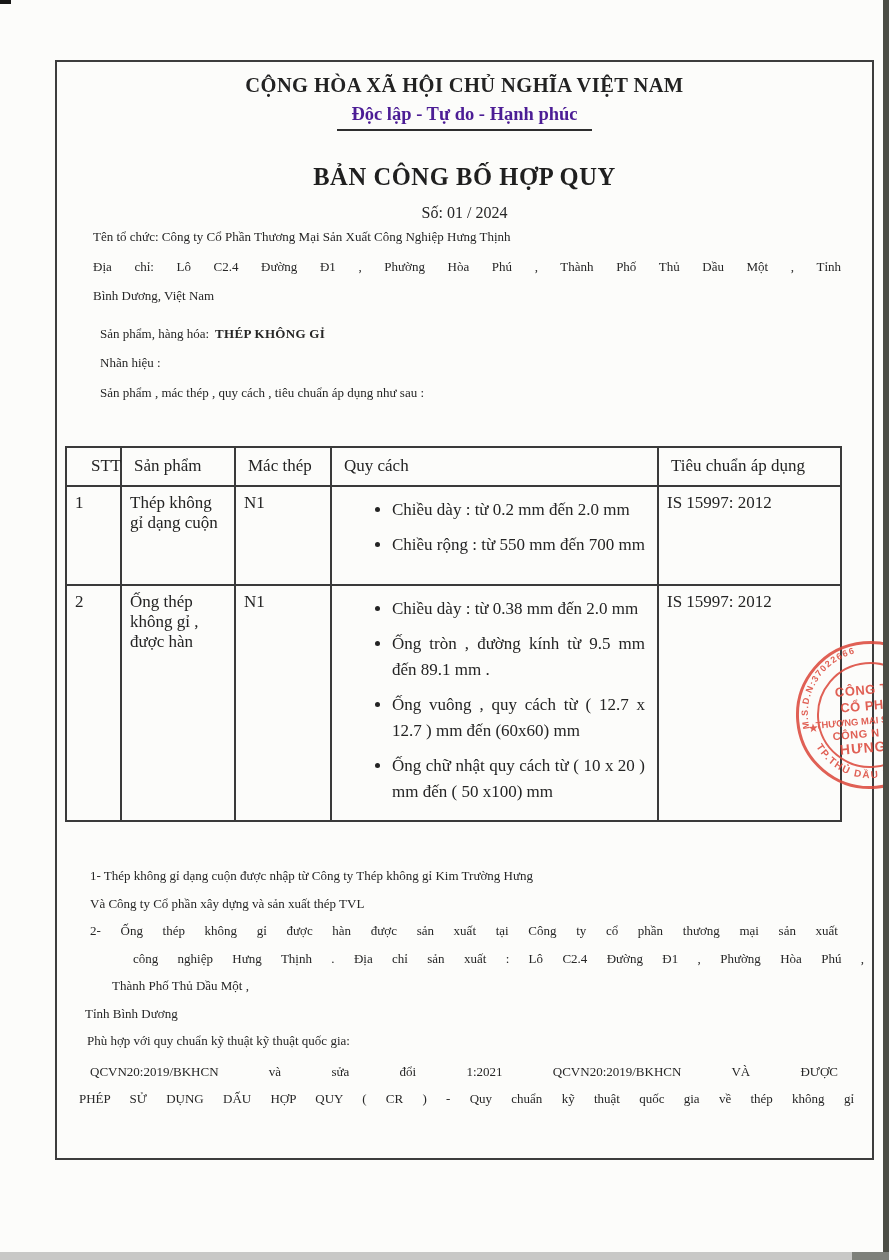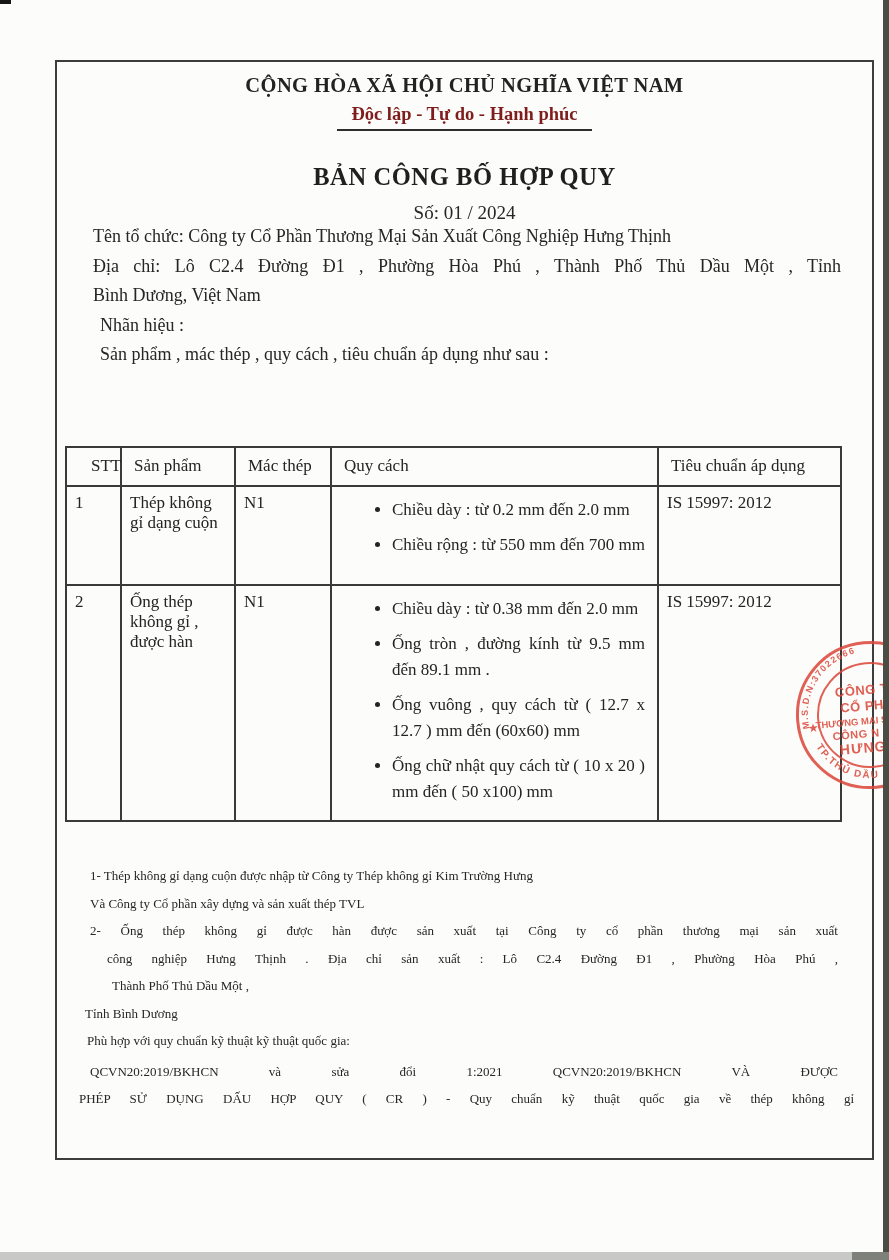--- a/index.html
+++ b/index.html
@@ -19,28 +19,28 @@
   .page{
     position:absolute;left:55px;top:60px;width:819px;height:1100px;
     border:2px solid #3d3d3d;box-sizing:border-box;background:transparent;
   }
 
   
   .doc-header{text-align:center;padding-top:11px;}
   .motto1{font-size:20.5px;font-weight:bold;letter-spacing:.4px;line-height:25px;color:#222;}
   .motto2-wrap{margin-top:4px;line-height:24px;}
   .motto2{
-    display:inline-block;font-size:18.5px;font-weight:bold;color:#7f1d1d;
+    display:inline-block;font-size:18.5px;font-weight:bold;color:#4c1d95;
     padding:0 14px 3px 14px;border-bottom:2.5px solid #2e2e2e;
   }
   .doc-title{margin-top:33px;font-size:24.5px;font-weight:bold;letter-spacing:.6px;line-height:26px;color:#1f1f1f;text-align:center;}
-  .doc-number{margin-top:11px;font-size:19px;line-height:24px;}
-
-  
-  .info{position:absolute;left:36px;top:160px;width:748px;font-size:18px;line-height:29.5px;}
+  .doc-number{margin-top:11px;font-size:16px;line-height:24px;}
+
+  
+  .info{position:absolute;left:36px;top:160px;width:748px;font-size:13px;line-height:29.5px;}
   .just-stretch{text-align:justify;text-align-last:justify;}
   .indent{padding-left:7px;}
   .gap-top{margin-top:8px;}
   .product-value{font-weight:bold;margin-left:6px;letter-spacing:.3px;}
 
   
   table.spec-table{
     position:absolute;left:8px;top:384px;width:775px;
     border-collapse:collapse;table-layout:fixed;
     font-size:17px;color:#242424;
@@ -60,21 +60,21 @@
   .spec-table th{padding-left:12px;padding-top:8px;}
   .spec-table th.cell-center{padding-left:24px;}
   ul.specs{margin:4px 0 0 0;padding-left:52px;}
   ul.specs li{margin-bottom:9px;text-align:justify;padding-right:4px;line-height:26px;}
 
   
   .notes{position:absolute;left:0;top:800px;width:791px;font-size:13px;line-height:27.5px;}
   .nl{margin:0;}
   .nl-1,.nl-2{margin-left:33px;width:748px;}
   .nl-3{margin-left:33px;width:748px;}
-  .nl-4{margin-left:50px;width:731px;}
+  .nl-4{margin-left:76px;width:731px;}
   .nl-5{margin-left:55px;}
   .nl-6{margin-left:28px;}
   .nl-7{margin-left:30px;}
   .nl-8{margin-left:33px;width:748px;margin-top:3px;}
   .nl-9{margin-left:22px;width:775px;}
 
   
   .stamp{position:absolute;left:785px;top:630px;width:170px;height:170px;opacity:.87;}
   .stamp circle{fill:none;stroke:#dc4a3d;}
   .stamp text{fill:#dc4a3d;font-family:"Liberation Sans","DejaVu Sans",sans-serif;}
@@ -101,20 +101,23 @@
         <span class="motto2">Độc lập - Tự do - Hạnh phúc</span>
       </div>
       <div class="doc-title">BẢN CÔNG BỐ HỢP QUY</div>
       <div class="doc-number">Số: 01 / 2024</div>
     </div>
 
     <div class="info">
       <div class="line">Tên tổ chức: Công ty Cổ Phần Thương Mại Sản Xuất Công Nghiệp Hưng Thịnh</div>
       <div class="line just-stretch">Địa chỉ: Lô C2.4 Đường Đ1 , Phường Hòa Phú , Thành Phố Thủ Dầu Một , Tỉnh</div>
       <div class="line">Bình Dương, Việt Nam</div>
+      <div class="line indent gap-top">
+        <span>Sản phẩm, hàng hóa:</span><span class="product-value">THÉP KHÔNG GỈ</span>
+      </div>
       <div class="line indent">Nhãn hiệu :</div>
       <div class="line indent">Sản phẩm , mác thép , quy cách , tiêu chuẩn áp dụng như sau :</div>
     </div>
 
     <table class="spec-table">
       <colgroup>
         <col class="col-stt">
           <col class="col-sp">
           <col class="col-mt">
           <col class="col-qc">

